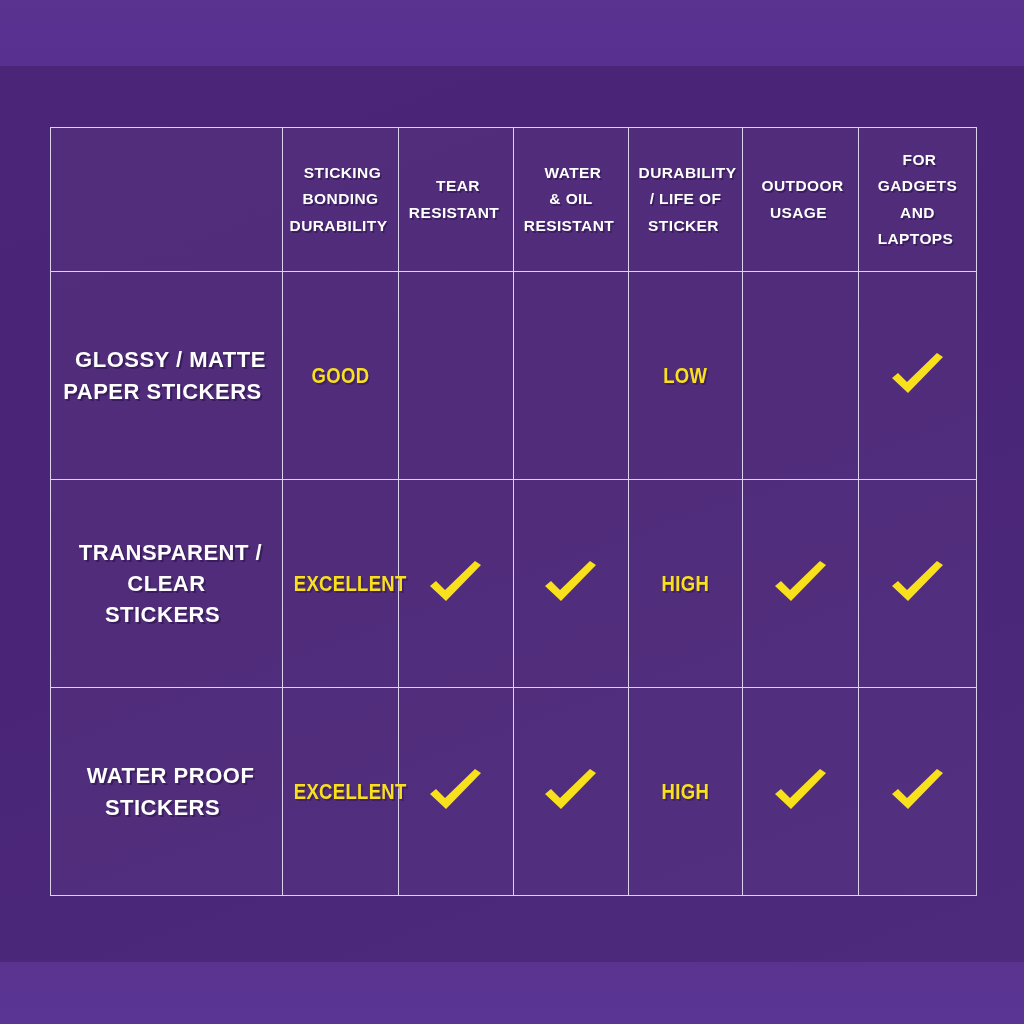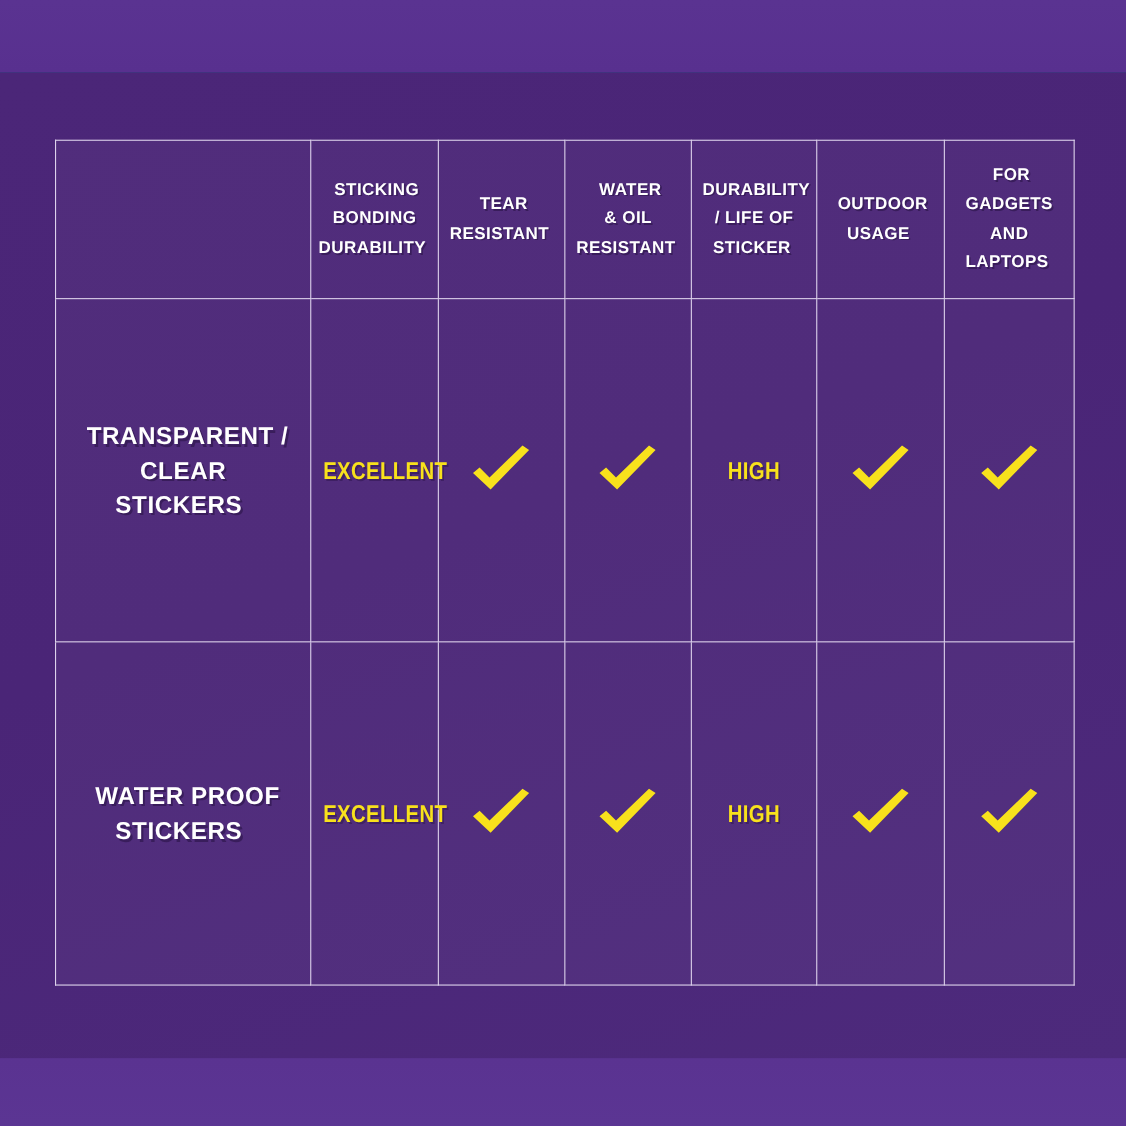--- a/index.html
+++ b/index.html
@@ -11,21 +11,21 @@
   }
   body {
     font-family: "Liberation Sans", sans-serif;
     background: #4e2a7e;
   }
 
   #canvas {
     position: relative;
     width: 1024px;
     height: 792px;
-    background: #0c4a6e;
+    background: #701a75;
   }
 
   
   .band {
     position: absolute;
     left: 0;
     width: 1024px;
   }
   .band-top {
     top: 0;
@@ -171,20 +171,40 @@
 USAGE</span>
           </th>
           <th>
             <span class="col-head">FOR GADGETS
 AND LAPTOPS</span>
           </th>
         </tr>
       </thead>
       <tbody>
 
+        <tr class="data-row">
+          <th>
+            <span class="row-head">GLOSSY / MATTE
+PAPER STICKERS</span>
+          </th>
+          <td>
+            <span class="rating">GOOD</span>
+          </td>
+          <td class="empty-cell"></td>
+          <td class="empty-cell"></td>
+          <td>
+            <span class="rating">LOW</span>
+          </td>
+          <td class="empty-cell"></td>
+          <td>
+            <svg class="check-svg" width="60" height="48" viewBox="0 0 60 48">
+              <path d="M4 26 L20 41 L55 5 L49 1 L19 30 L10 21 Z" fill="#f8e11c"></path>
+            </svg>
+          </td>
+        </tr>
 
         <tr class="data-row">
           <th>
             <span class="row-head">TRANSPARENT / CLEAR
 STICKERS</span>
           </th>
           <td>
             <span class="rating">EXCELLENT</span>
           </td>
           <td>

